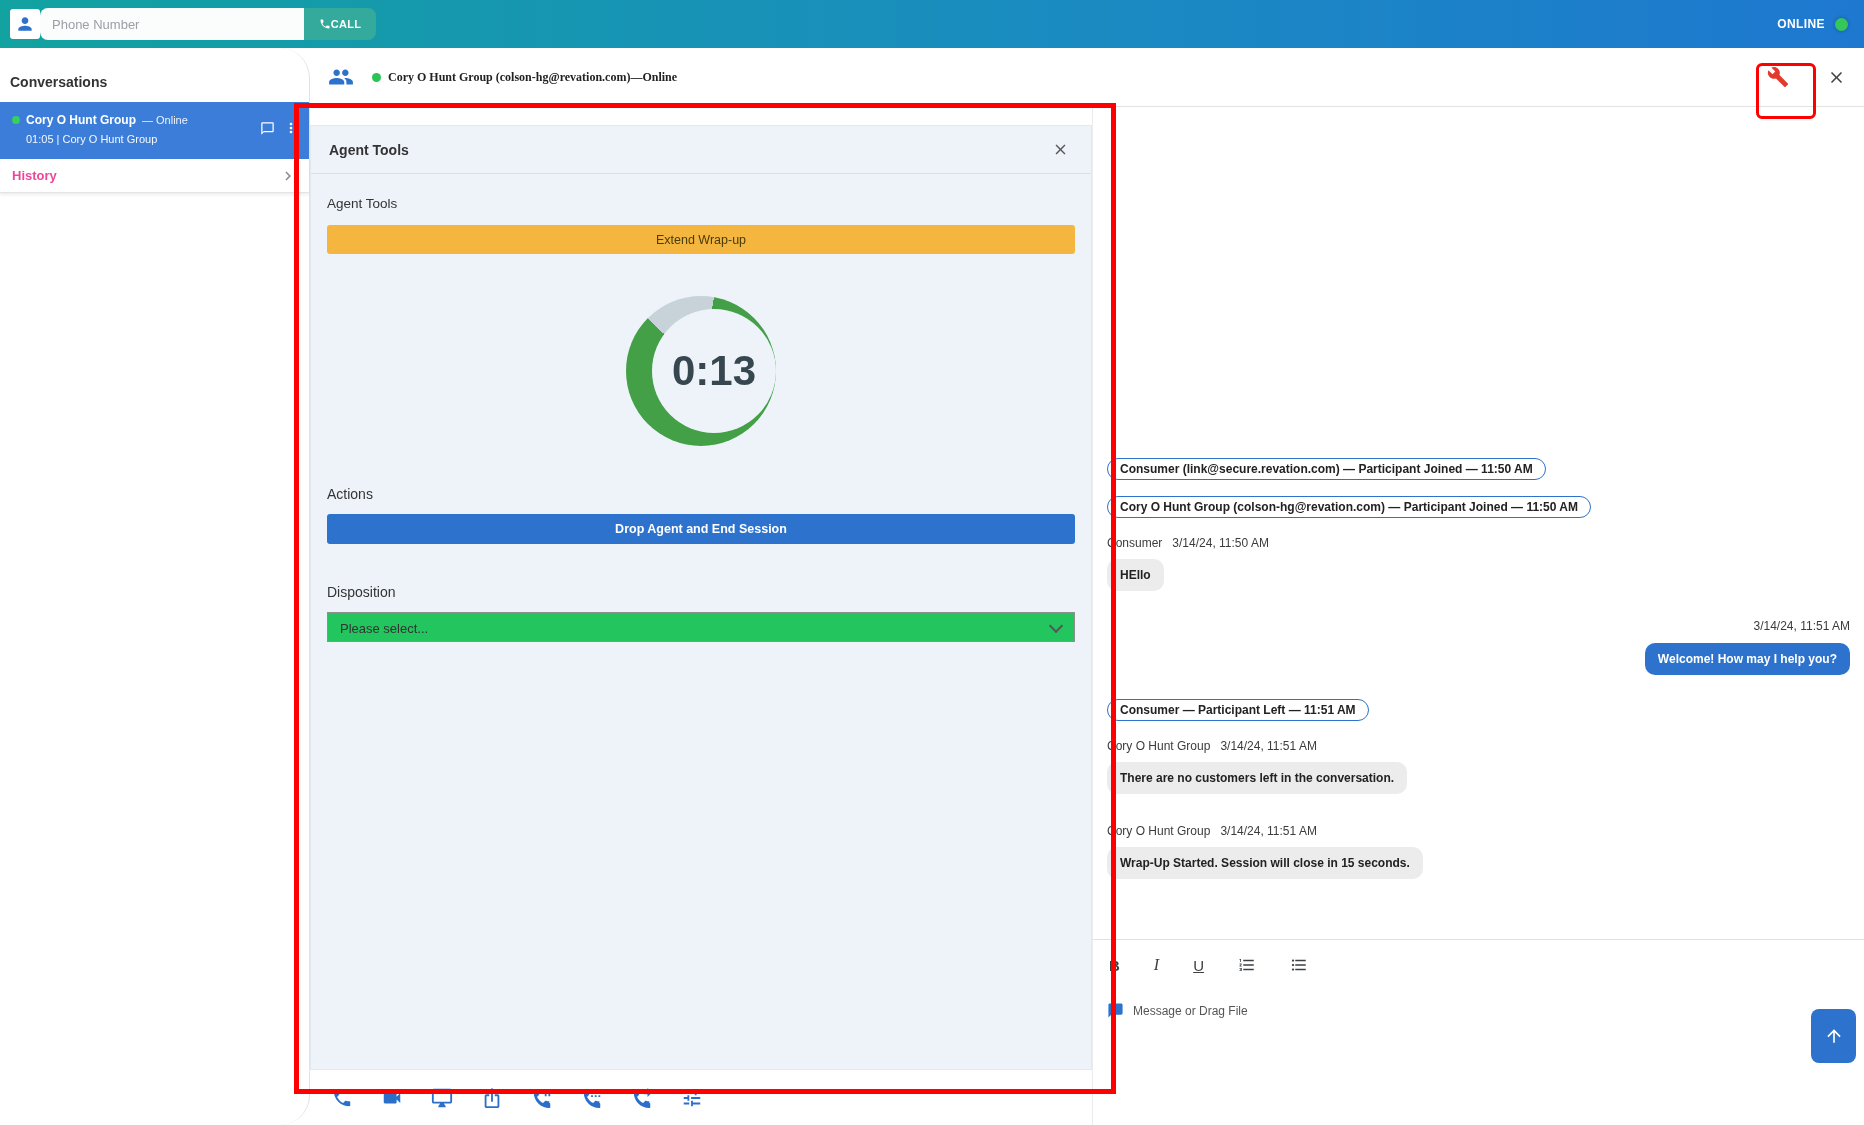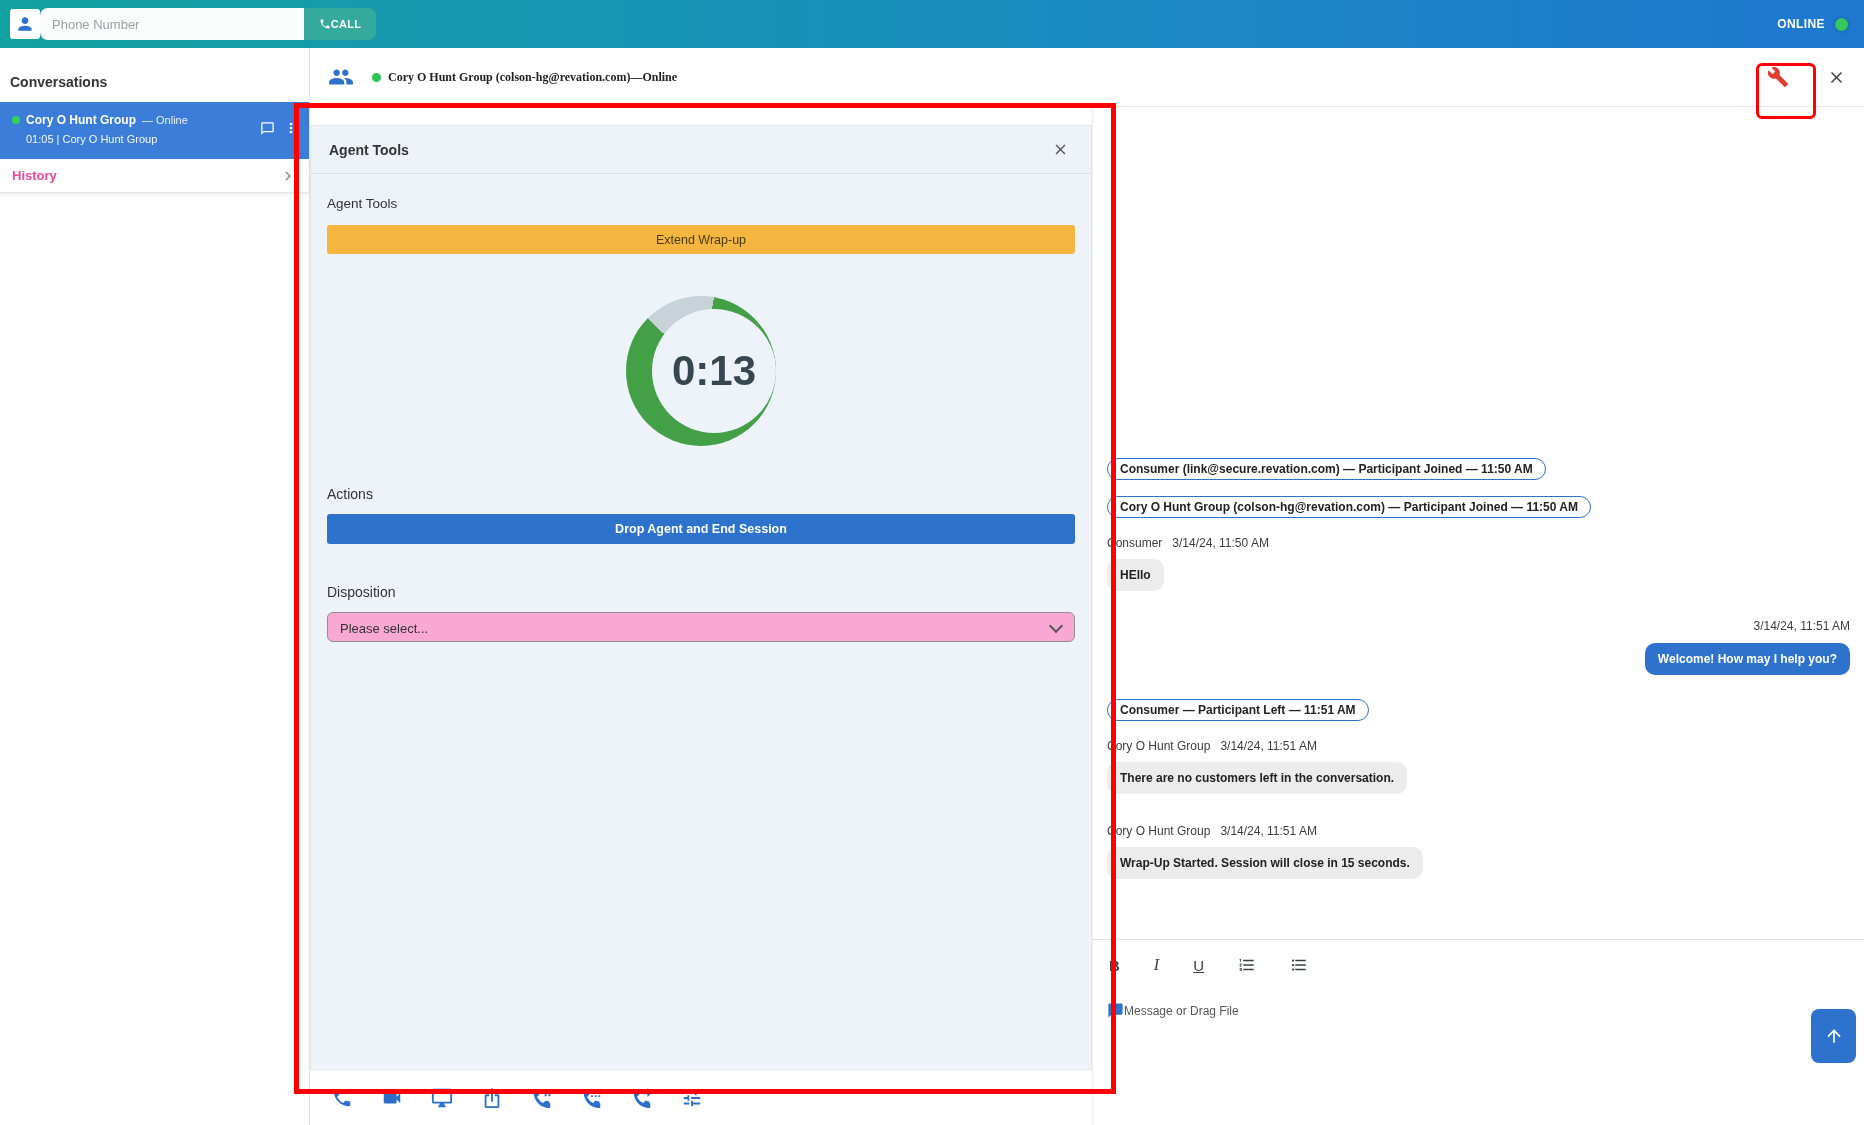--- a/index.html
+++ b/index.html
@@ -15,21 +15,21 @@
   .phone-group { display:flex; height:32px; width:336px; border-radius:8px; overflow:hidden; }
   .phone-input { flex:1; border:none; padding:0 12px; font-size:13px; background:#fbfcfc; color:#333; outline:none; font-family:inherit; }
   .phone-input::placeholder { color:#9aa0a6; }
   .call-btn { width:72px; border:none; background:#33aa9c; color:#fff; font-size:11px; font-weight:bold;
               display:flex; align-items:center; justify-content:center; cursor:pointer; letter-spacing:.3px; font-family:inherit; }
   .online-wrap { margin-left:auto; margin-right:16px; display:flex; align-items:center; gap:10px; }
   .online-label { color:#fff; font-weight:bold; font-size:12px; letter-spacing:.4px;margin-left:36px; }
   .online-dot { width:13px; height:13px; border-radius:50%; background:#35c759; box-shadow:0 0 4px rgba(0,0,0,.25); }
 
   
-  .sidebar { position:absolute; top:48px; left:0; width:310px; bottom:0; background:#fff; border-right:1px solid #e2e2e2; box-sizing:border-box; }
+  .sidebar { position:absolute; top:48px; left:0; width:310px; bottom:0; background:#fff; border-right:1px solid #e2e2e2; box-sizing:border-box;border-radius:30px; }
   .sidebar-title { padding:26px 10px 0; font-weight:bold; font-size:14px; color:#333; height:54px; box-sizing:border-box; }
   .conv-item { position:relative; height:57px; background:#3b7dd8; color:#fff; padding:11px 12px; box-sizing:border-box; cursor:pointer; }
   .conv-line1 { display:flex; align-items:center; gap:6px; }
   .presence-dot { width:8px; height:8px; border-radius:50%; background:#35d05f; flex:none; }
   .conv-name { font-weight:bold; font-size:12px; }
   .conv-status { font-size:11px; opacity:.9; }
   .conv-meta { margin-top:6px; margin-left:14px; font-size:11px; opacity:.95; }
   .conv-actions { position:absolute; right:8px; top:16px; display:flex; align-items:center; gap:4px; }
   .icon-btn { background:none; border:none; padding:2px; cursor:pointer; display:flex; align-items:center; justify-content:center; }
   .history-row { display:flex; align-items:center; height:33px; padding:0 12px; border-bottom:1px solid #e4e4e4;
@@ -58,21 +58,21 @@
   .timer-wrap { display:flex; justify-content:center; margin-top:42px; }
   .timer-ring { width:150px; height:150px; border-radius:50%;
                 background:conic-gradient(from 315deg, #c8d2d9 0deg 55deg, #43a047 55deg 360deg);
                 display:flex; align-items:center; justify-content:flex-end;font-weight:bold; }
   .timer-inner { width:124px; height:124px; border-radius:50%; background:#eef3fa; display:flex; align-items:center; justify-content:center; }
   .timer-value { font-size:42px; color:#37474f; }
   .actions-label, .disposition-label { margin-top:40px; font-size:14px; color:#333; }
   .drop-btn { margin-top:12px; width:100%; height:30px; background:#2d72cc; color:#fff; font-weight:bold;
               font-size:12.5px; border:none; border-radius:3px; cursor:pointer; font-family:inherit; }
   .select-wrap { position:relative; margin-top:12px; }
-  select.disposition { width:100%; height:30px; border:1px solid #8f8f8f; border-radius:6px; background:#f9a8d4;
+  select.disposition { width:100%; height:30px; border:1px solid #8f8f8f; border-radius:0; background:#22c55e;
                        font-size:13px; color:#333; padding:8px 12px; appearance:none; -webkit-appearance:none;
                        font-family:inherit; cursor:pointer; }
   .select-wrap::after { content:""; position:absolute; right:14px; top:9px; width:8px; height:8px;
                         border-right:2px solid #555; border-bottom:2px solid #555; transform:rotate(45deg); pointer-events:none; }
 
   
   .tools-row { position:absolute; left:310px; top:1070px; width:782px; height:55px; background:#fff;
                display:flex; align-items:center; gap:26px; padding-left:20px; box-sizing:border-box; }
   .tool-btn { background:none; border:none; padding:0; cursor:pointer; width:24px; height:24px;
               display:flex; align-items:center; justify-content:center; }
@@ -91,21 +91,21 @@
   .time-right { align-self:flex-end; font-size:12px; color:#3c3c3c; margin:10px 0 10px; }
 
   
   .compose { position:absolute; left:1092px; top:939px; width:772px; height:186px; border-top:1px solid #e0e0e0;
              border-left:1px solid #ececec; box-sizing:border-box; padding:14px; background:#fff; }
   .fmt-toolbar { display:flex; align-items:center; gap:30px; }
   .fmt-btn { background:none; border:none; cursor:pointer; font-family:inherit; font-size:15px; color:#3c4043; padding:2px; display:flex; align-items:center; }
   .fmt-btn.bold { font-weight:bold; }
   .fmt-btn.italic { font-style:italic; font-family:"Liberation Serif", serif; font-size:16px; }
   .fmt-btn.underline { text-decoration:underline; }
-  .msg-input-row { margin-top:26px; display:flex; align-items:center; cursor:text; }
+  .msg-input-row { margin-top:26px; display:flex; align-items:center; gap:9px; cursor:text; }
   .msg-placeholder { font-size:12px; color:#555; }
   .send-btn { position:absolute; right:8px; top:69px; width:45px; height:54px; background:#2d72cc; border:none;
               border-radius:8px; cursor:pointer; display:flex; align-items:center; justify-content:center; }
 
   
   .annotation { position:absolute; border:5px solid #ff0000; z-index:100; pointer-events:none; box-sizing:border-box; }
   .annotation.small { border-width:3px; border-radius:6px; }
 </style>
 </head>
 <body>

